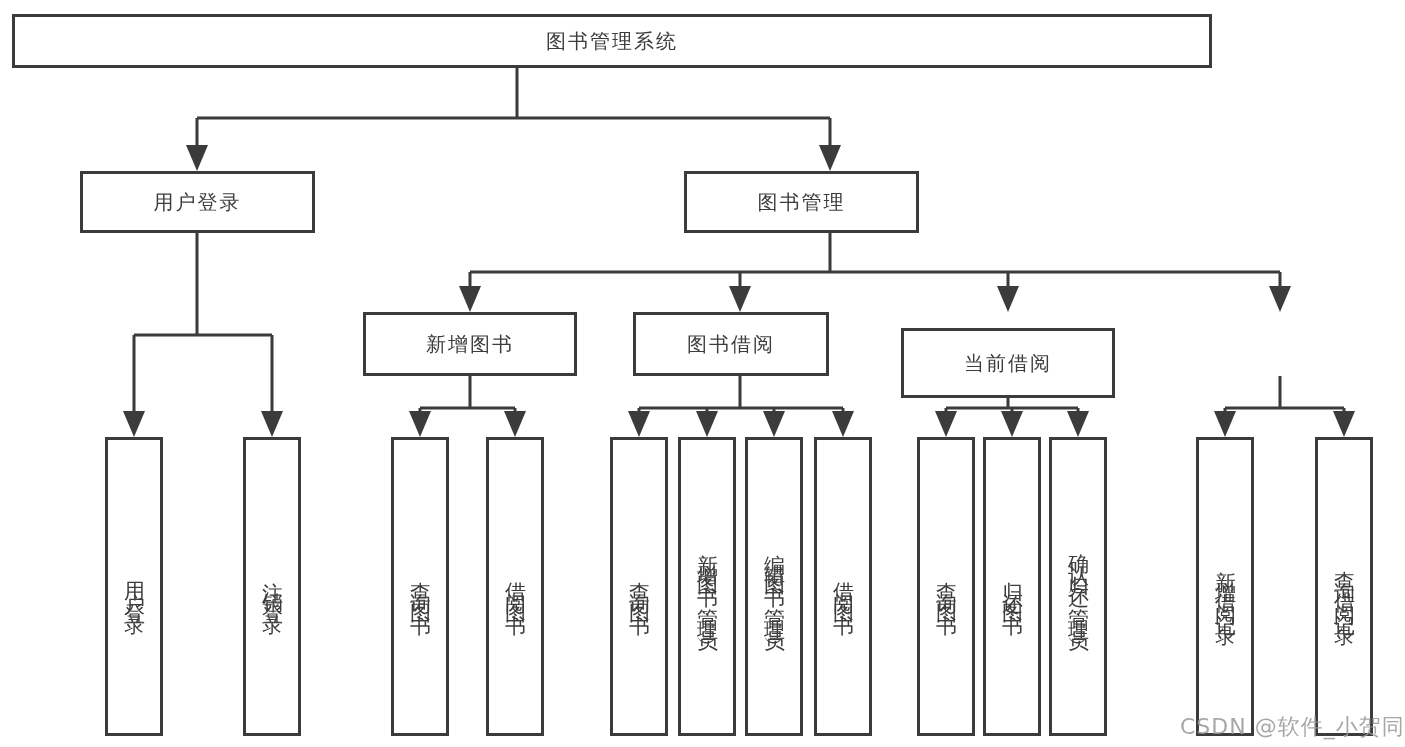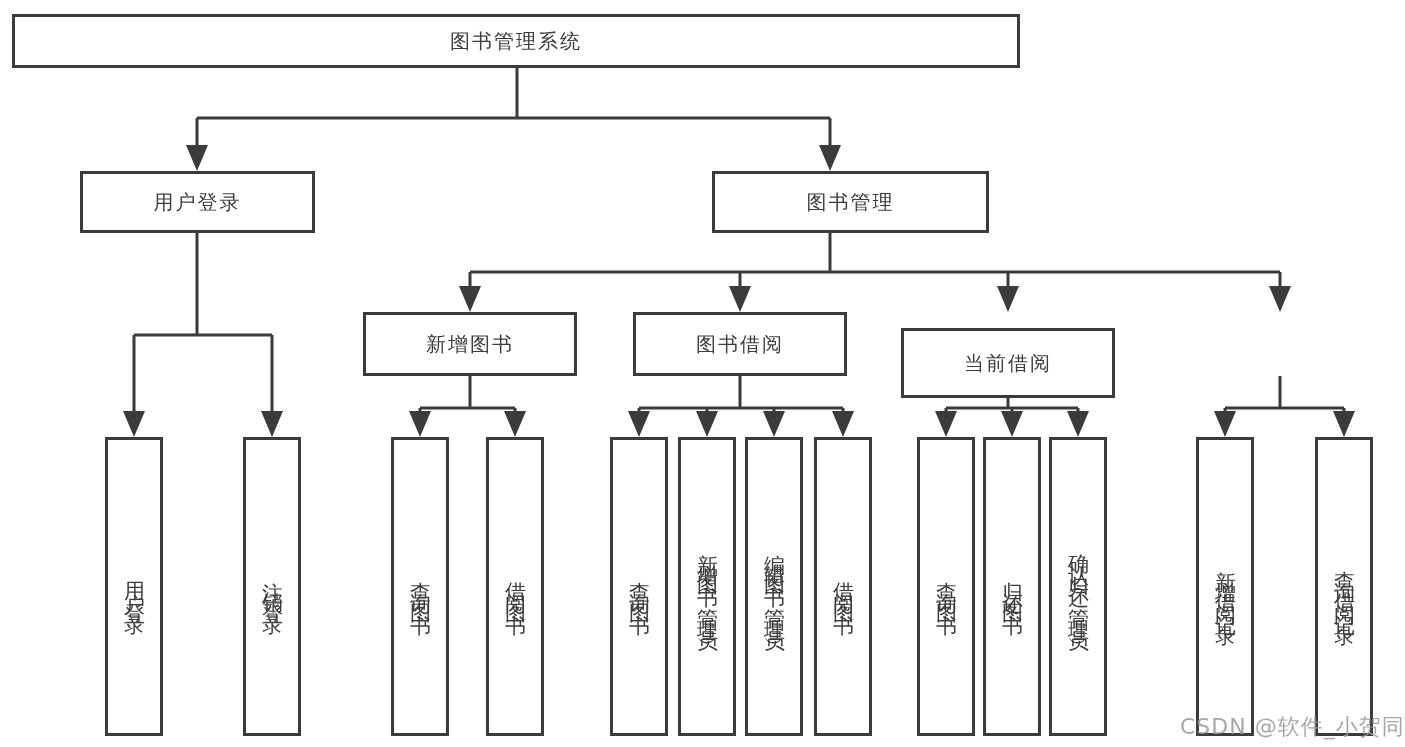--- a/index.html
+++ b/index.html
@@ -81,35 +81,35 @@
       <polygon points="763,411 785,411 774,437"></polygon>
       <polygon points="832,411 854,411 843,437"></polygon>
       <polygon points="935,411 957,411 946,437"></polygon>
       <polygon points="1001,411 1023,411 1012,437"></polygon>
       <polygon points="1067,411 1089,411 1078,437"></polygon>
       <polygon points="1214,411 1236,411 1225,437"></polygon>
       <polygon points="1333,411 1355,411 1344,437"></polygon>
     </g>
   </svg>
 
-  <div class="box hlabel" style="left:12px;top:14px;width:1008px;height:54px">
+  <div class="box hlabel" style="left:12px;top:14px;width:1200px;height:54px">
     <span>图书管理系统</span>
   </div>
 
   <div class="box hlabel" style="left:80px;top:171px;width:235px;height:62px">
     <span>用户登录</span>
   </div>
-  <div class="box hlabel" style="left:712px;top:171px;width:277px;height:62px">
+  <div class="box hlabel" style="left:684px;top:171px;width:235px;height:62px">
     <span>图书管理</span>
   </div>
 
   <div class="box hlabel" style="left:363px;top:312px;width:214px;height:64px">
     <span>新增图书</span>
   </div>
-  <div class="box hlabel" style="left:633px;top:312px;width:214px;height:64px">
+  <div class="box hlabel" style="left:633px;top:312px;width:196px;height:64px">
     <span>图书借阅</span>
   </div>
   <div class="box hlabel" style="left:901px;top:328px;width:214px;height:70px">
     <span>当前借阅</span>
   </div>
 
   <div class="box leaf" style="left:105px;top:437px;width:58px;height:299px">
     <span>用户登录</span>
   </div>
   <div class="box leaf" style="left:243px;top:437px;width:58px;height:299px">

